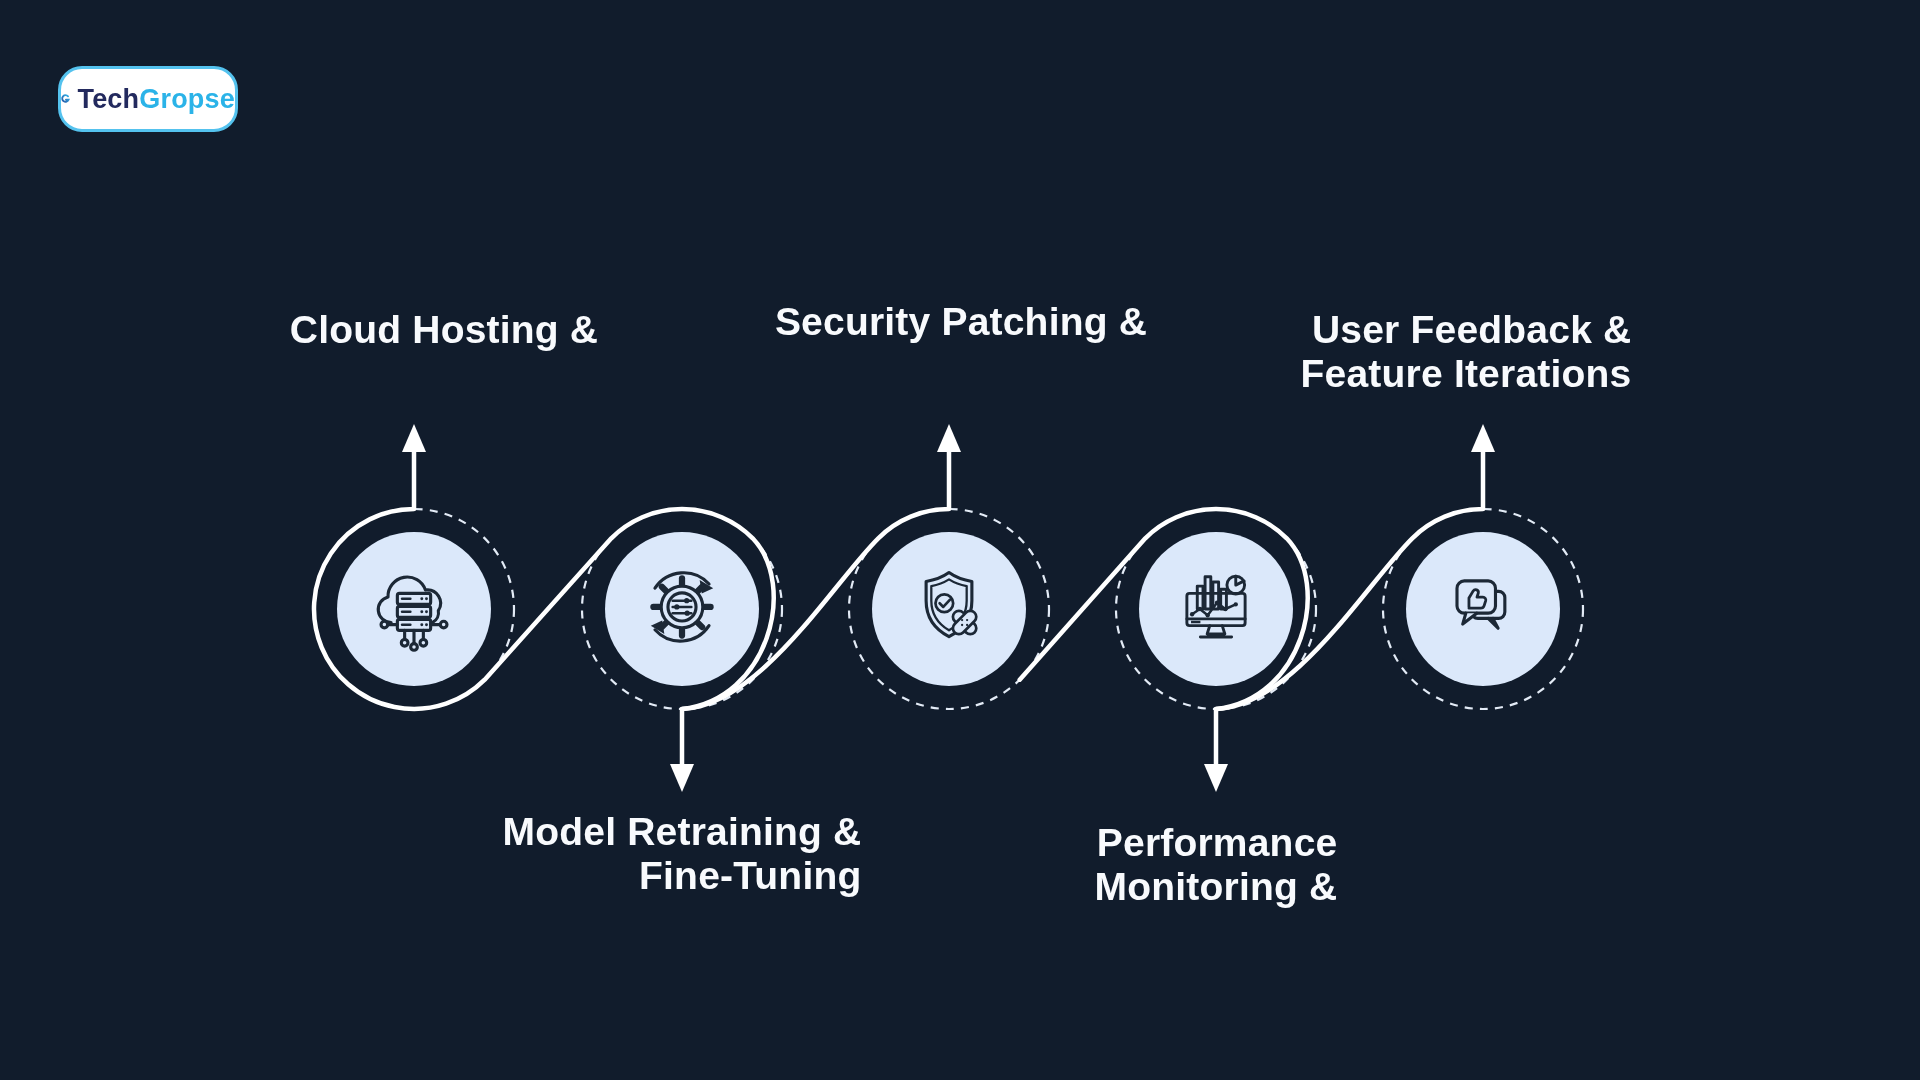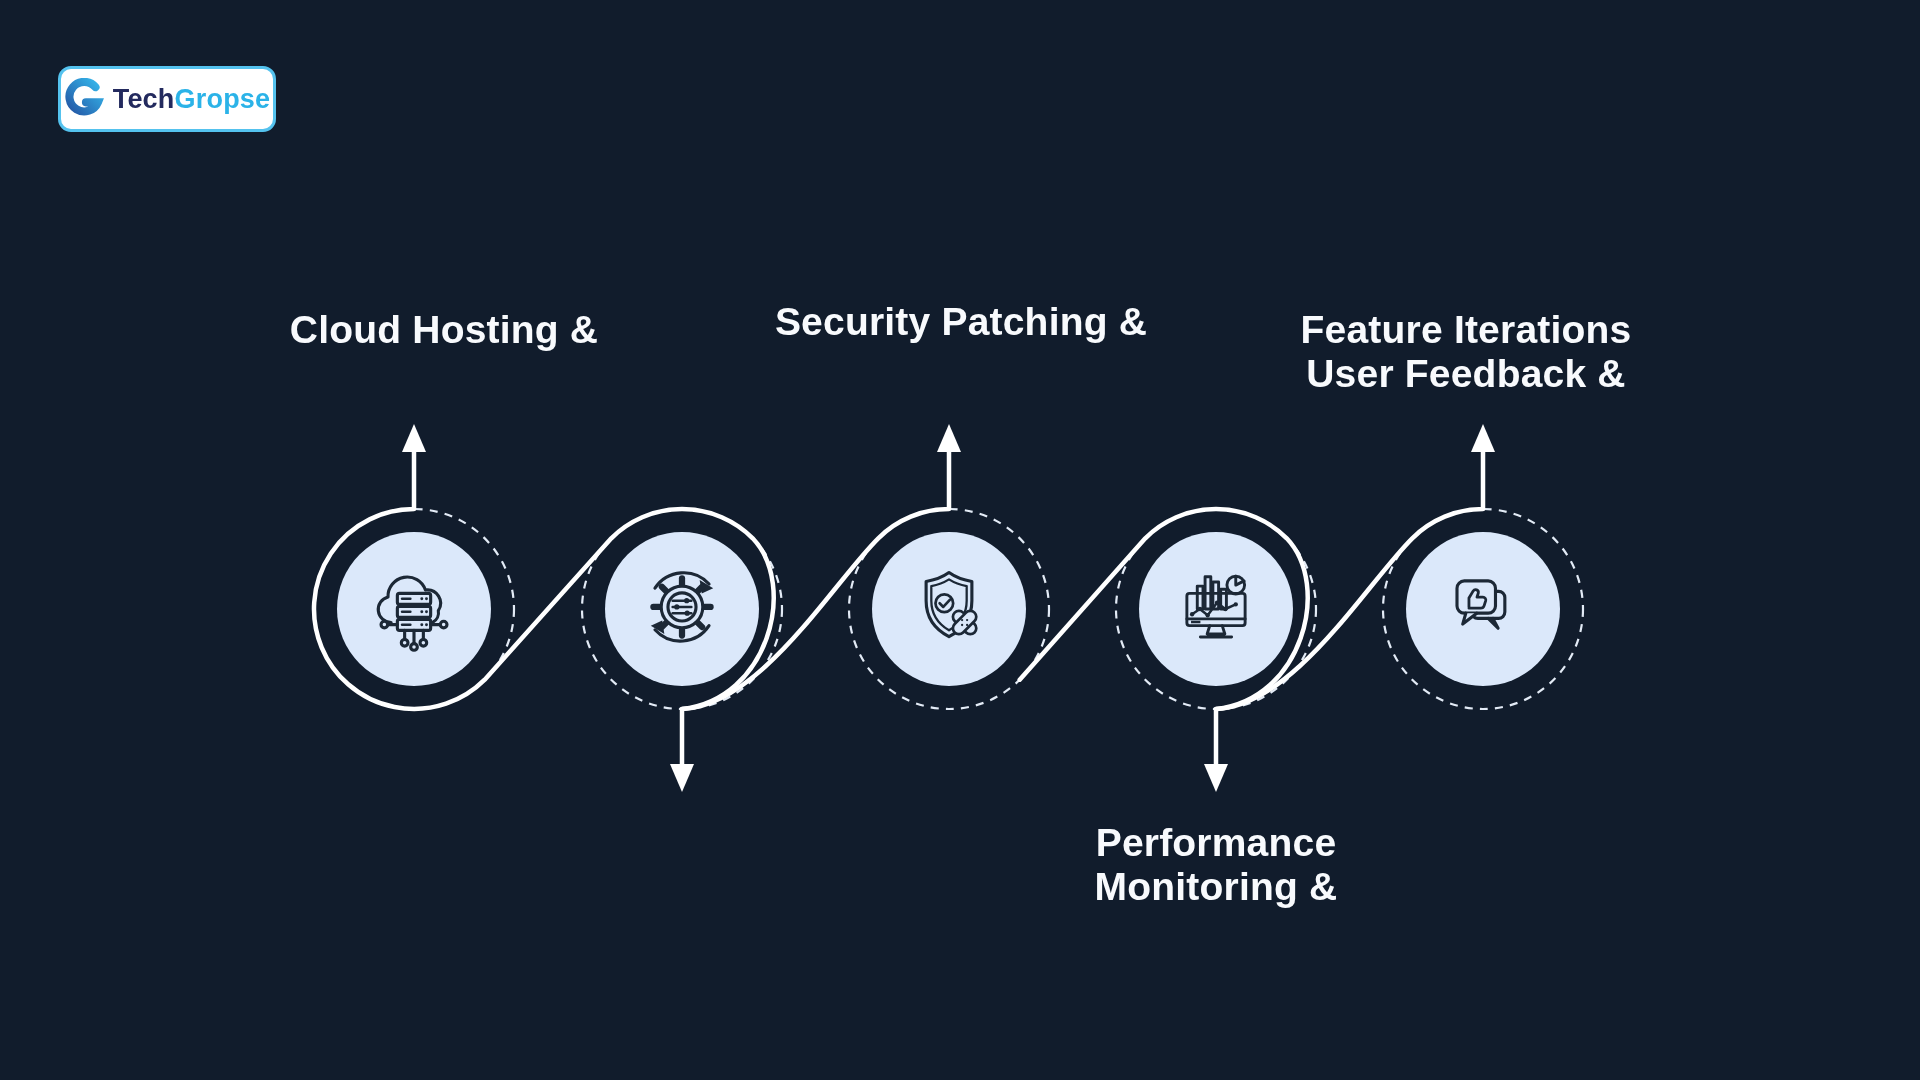--- a/index.html
+++ b/index.html
@@ -1,30 +1,30 @@
 <!DOCTYPE html>
 <html><head>
 <meta charset="utf-8">
 <style>
   html,body{margin:0;padding:0;background:#111c2c;}
   .stage{position:relative;width:1920px;height:1080px;background:#111c2c;overflow:hidden;
          font-family:"Liberation Sans",sans-serif;}
   .weave{position:absolute;left:0;top:0;width:1920px;height:1080px;}
   
-  .logo{position:absolute;left:58px;top:66px;width:218px;height:66px;background:#ffffff;
-        border:3px solid #54c2ee;border-radius:13px;display:flex;align-items:center;
+  .logo{position:absolute;left:58px;top:66px;width:180px;height:66px;background:#ffffff;
+        border:3px solid #54c2ee;border-radius:24px;display:flex;align-items:center;
         justify-content:center;gap:7px;box-sizing:border-box;}
   .logo-text{font-size:27px;font-weight:700;letter-spacing:.2px;white-space:nowrap;}
   .logo-tech{color:#232a5e;}
   .logo-gropse{color:#2bb3e8;}
   
   .node-icon{position:absolute;width:104px;height:104px;}
   .icon-svg{width:104px;height:104px;display:block;}
   
-  .step-label{position:absolute;transform:translateX(-50%);text-align:center;color:#f8fafd;
+  .step-label{position:absolute;transform:translateX(-50%);text-align:right;color:#f8fafd;
         font-size:39px;font-weight:700;line-height:44px;letter-spacing:.2px;white-space:nowrap;}
   .step-label span{display:block;}
 </style>
 </head>
 <body>
 
 <div class="stage">
 
   <svg class="weave" viewBox="0 0 1920 1080">
 
@@ -191,21 +191,25 @@
     </svg>
   </div>
 
   <div class="step-label" style="left:444px;top:308px">
     <span>Cloud Hosting &amp;</span>
   </div>
   <div class="step-label" style="left:961px;top:300px">
     <span>Security Patching &amp;</span>
   </div>
   <div class="step-label" style="left:1466px;top:308px">
+    <span>User Feedback &amp;</span>
     <span>Feature Iterations</span>
-    <span>User Feedback &amp;</span>
+  </div>
+  <div class="step-label" style="left:682px;top:810px">
+    <span>Model Retraining &amp;</span>
+    <span>Fine-Tuning</span>
   </div>
   <div class="step-label" style="left:1216px;top:821px">
     <span>Performance</span>
     <span>Monitoring &amp;</span>
   </div>
 
 </div>
 
 </body></html>

